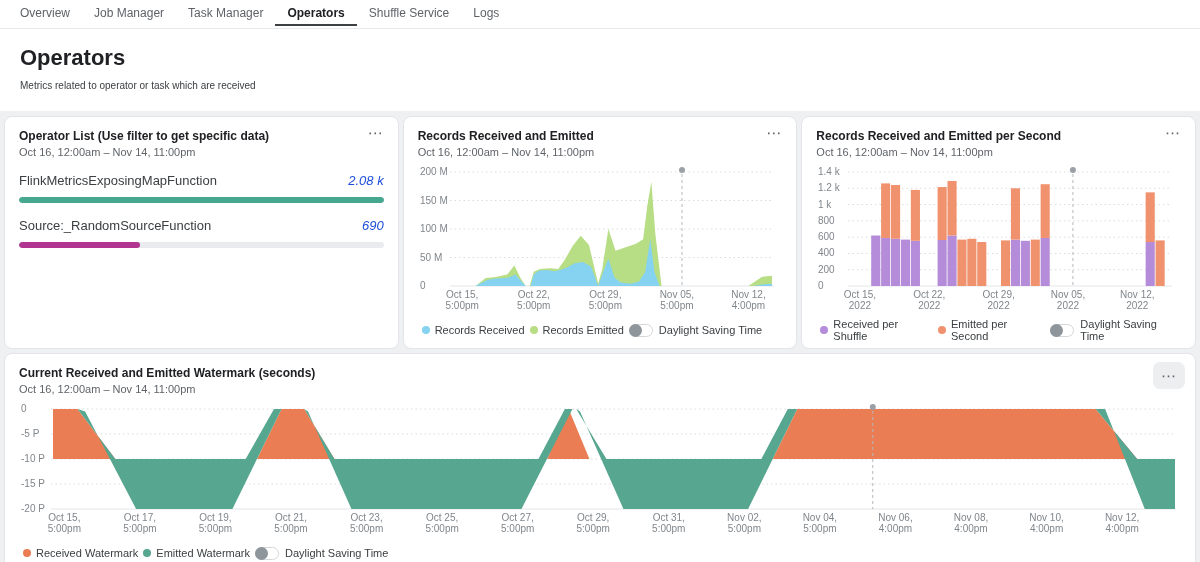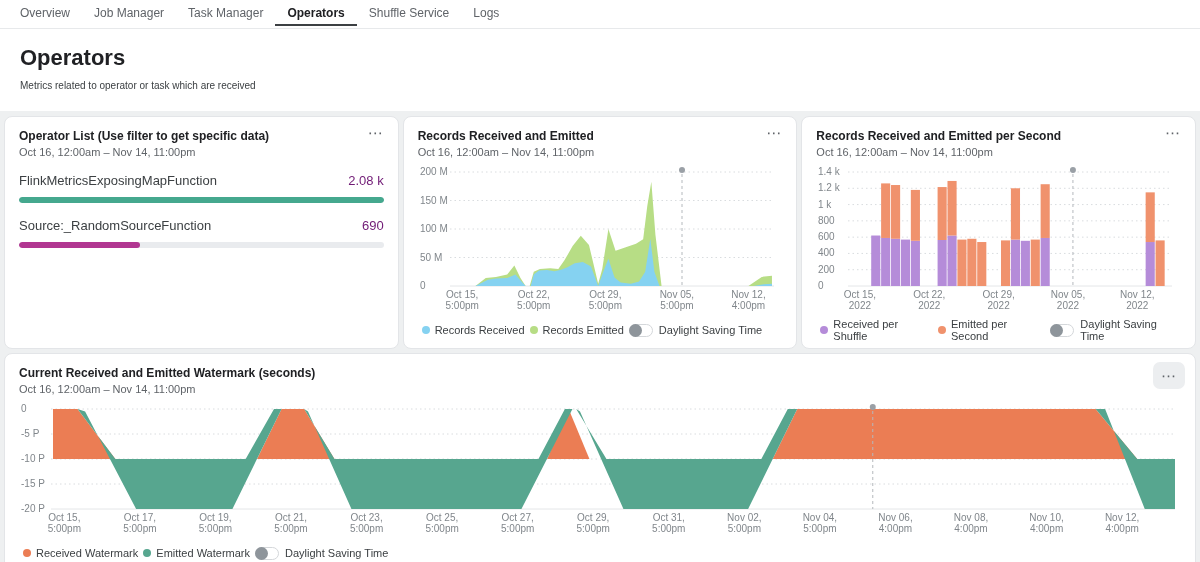--- a/index.html
+++ b/index.html
@@ -18,21 +18,21 @@
   .cards2 { padding:4px 4px 4px; }
   .card { background:#fff; border:1px solid #e3e5e8; border-radius:8px; padding:12px 14px 8px; position:relative; }
   .card-title { font-size:12px; font-weight:700; color:#202124; line-height:1.25; }
   .card-date { font-size:11px; color:#5f6368; margin-top:2px; }
   .card-menu { position:absolute; top:6px; right:10px; color:#5f6368; font-size:15px; letter-spacing:1px; cursor:pointer; padding:2px 4px; line-height:1; }
   .card-menu.boxed { background:#eceef0; border-radius:7px; padding:6px 8px; top:8px; right:10px; }
 
   .op-row { margin-top:15px; }
   .op-line { display:flex; justify-content:space-between; align-items:baseline; font-size:13px; color:#3c4043;margin-top:13px; }
   .op-name { overflow:hidden; white-space:nowrap; }
-  .op-value { color:#701a75; }
+  .op-value { color:#1d4ed8;font-style:italic; }
   .op-track { height:6px; background:#e9ebee; border-radius:3px; margin-top:9px; overflow:hidden; }
   .op-fill { height:6px; border-radius:3px; }
 
   .chart-wrap { margin-top:4px; }
   svg text { font-family:"Liberation Sans", sans-serif; }
 
   .legend { display:flex; gap:5px; margin-top:2px; padding-left:4px; height:20px; }
   .legend-item { display:flex; align-items:center; gap:5px; font-size:11px; color:#3c4043; cursor:pointer; }
   .legend-dot { width:8px; height:8px; border-radius:50%; flex:0 0 auto; }
   .toggle-wrap { display:flex; align-items:center; gap:6px; font-size:11px; color:#3c4043; }

